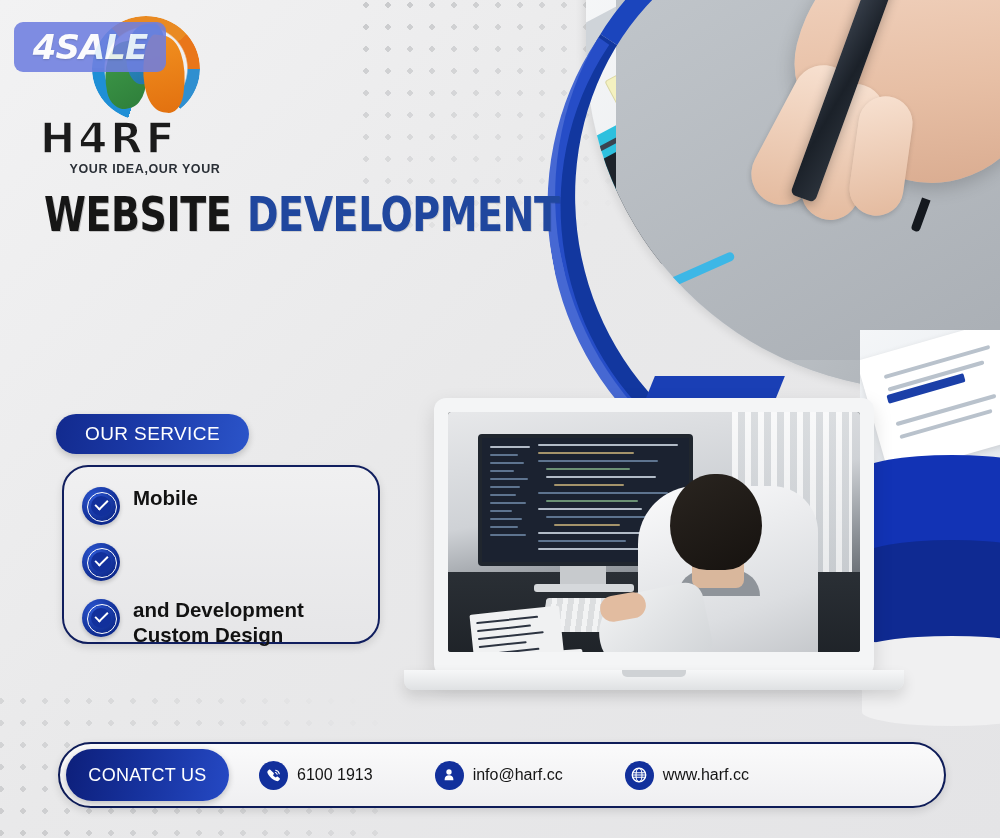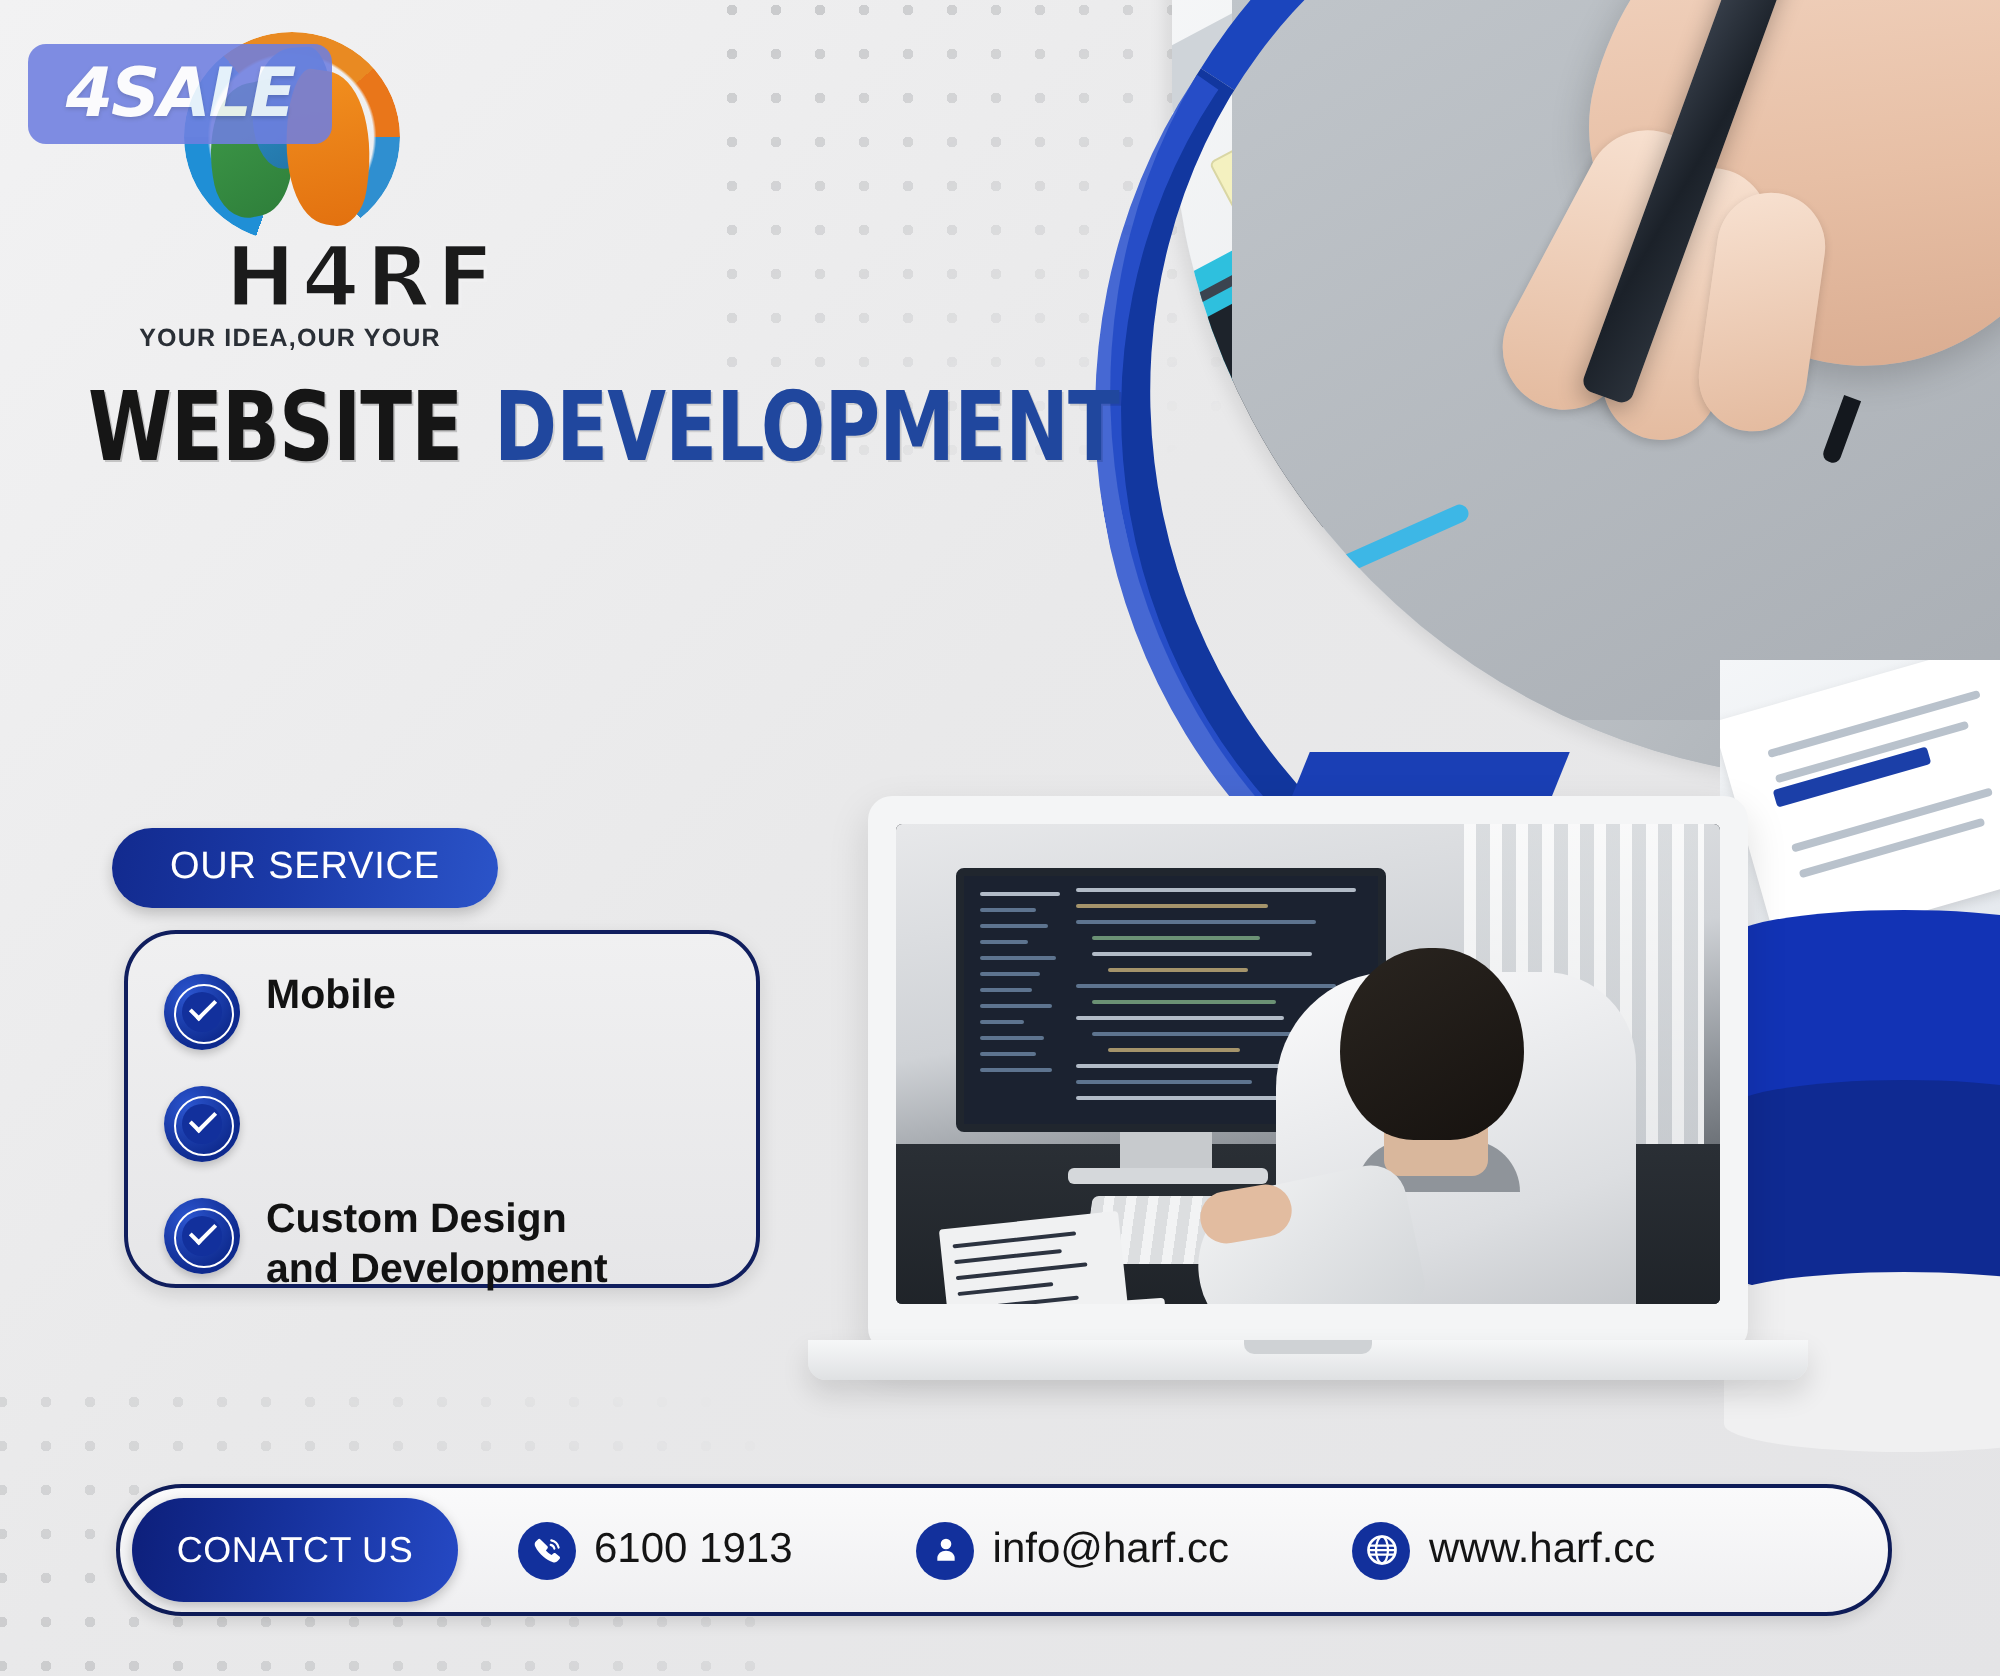--- a/index.html
+++ b/index.html
@@ -145,21 +145,21 @@
     border-radius:18% 62% 30% 60% / 30% 70% 26% 70%;
     transform:rotate(8deg);
   }
   .lm-blue{
     position:absolute;left:34px;top:8px;width:40px;height:60px;
     background:linear-gradient(150deg,#2f95d6,#1f6fad);
     border-radius:55% 25% 50% 35% / 60% 40% 60% 40%;
     transform:rotate(-4deg);opacity:.92;
   }
   .logo-name{
-    position:absolute;left:0;top:100px;width:210px;text-align:right;
+    position:absolute;left:0;top:100px;width:210px;text-align:left;
     font-size:42px;font-weight:700;letter-spacing:3px;color:#1b1b1b;
     -webkit-text-stroke:1.6px #f0f0f1;
     text-shadow:0 0 0 #111;
     font-family:"DejaVu Sans", sans-serif;
   }
   .logo-tag{
     position:absolute;left:0;top:148px;width:210px;text-align:center;
     font-size:12.5px;font-weight:700;letter-spacing:.6px;color:#2a2f36;
   }
 
@@ -311,21 +311,21 @@
   }
   .contact-pill span{color:#fff;font-size:18px;font-weight:400;letter-spacing:.3px;}
   .ci{display:flex;align-items:center;}
   .ci-phone{margin-left:30px;} .ci-mail{margin-left:62px;} .ci-web{margin-left:62px;}
   .ci-ico{
     width:29px;height:29px;border-radius:50%;background:#12309c;
     flex:0 0 auto;margin-right:9px;position:relative;
     display:flex;align-items:center;justify-content:center;
   }
   .ci-ico svg{display:block;}
-  .ci-txt{font-size:21px;color:#141414;white-space:nowrap;}
+  .ci-txt{font-size:16px;color:#141414;white-space:nowrap;}
 </style>
 </head>
 <body>
 
 <div class="poster">
 
   <div class="dots dots-top"></div>
   <div class="dots dots-bottom"></div>
 
   <div class="photo-top">
@@ -403,22 +403,22 @@
       <div class="check">
           <i></i>
         </div>
     </div>
 
     <div class="svc-item">
       <div class="check">
           <i></i>
         </div>
       <div class="svc-text">
+        <div>and Development</div>
         <div>Custom Design</div>
-        <div>and Development</div>
       </div>
     </div>
 
   </div>
 
   <div class="laptop">
     <div class="lt-lid">
       <div class="lt-screen">
         <div class="sc"></div>
         <div class="sc-window"></div>

